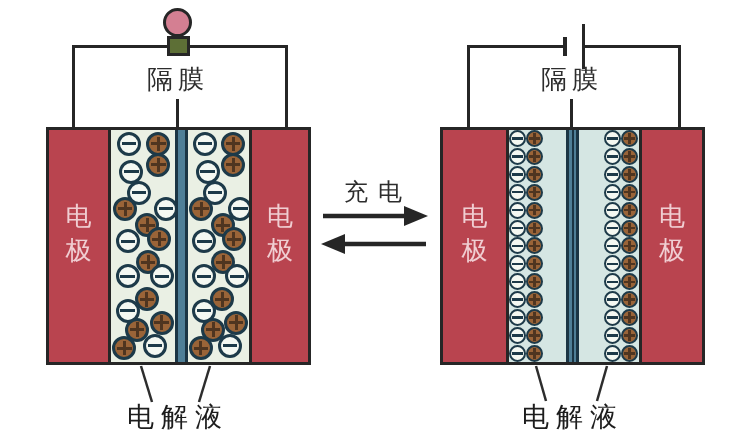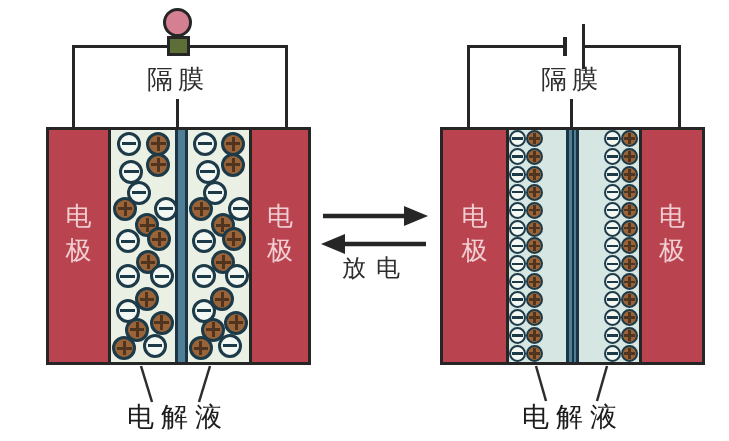--- a/index.html
+++ b/index.html
@@ -218,21 +218,21 @@
     <div class="electrode" style="flex:1;border-left:3px solid var(--wire);">
       <div class="etext">
         <span>电</span>
         <span>极</span>
       </div>
     </div>
   </div>
 
   <div class="lbl ely-lbl" style="left:98px;top:399px;">电解液</div>
 
-  <div class="lbl flow-lbl" style="left:316px;top:252px;">放电</div>
+  <div class="lbl flow-lbl" style="left:318px;top:176px;">充电</div>
 
   <div class="wire" style="left:467px;top:45px;width:99px;height:3px;"></div>
   <div class="wire" style="left:583px;top:45px;width:98px;height:3px;"></div>
   <div class="wire" style="left:467px;top:45px;width:3px;height:83px;"></div>
   <div class="wire" style="left:678px;top:45px;width:3px;height:83px;"></div>
   <div class="bat-short"></div>
   <div class="bat-tall"></div>
 
   <div class="lbl sep-lbl" style="left:502px;top:62px;">隔膜</div>
   <div class="wire" style="left:570px;top:99px;width:3px;height:28px;"></div>

